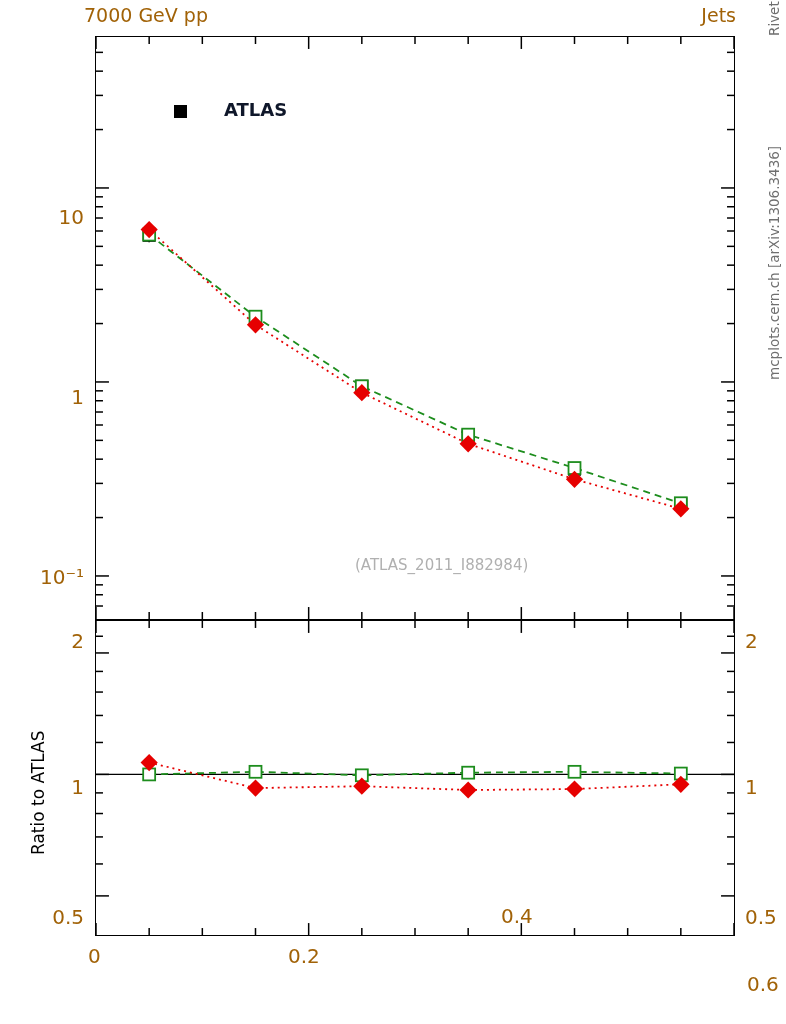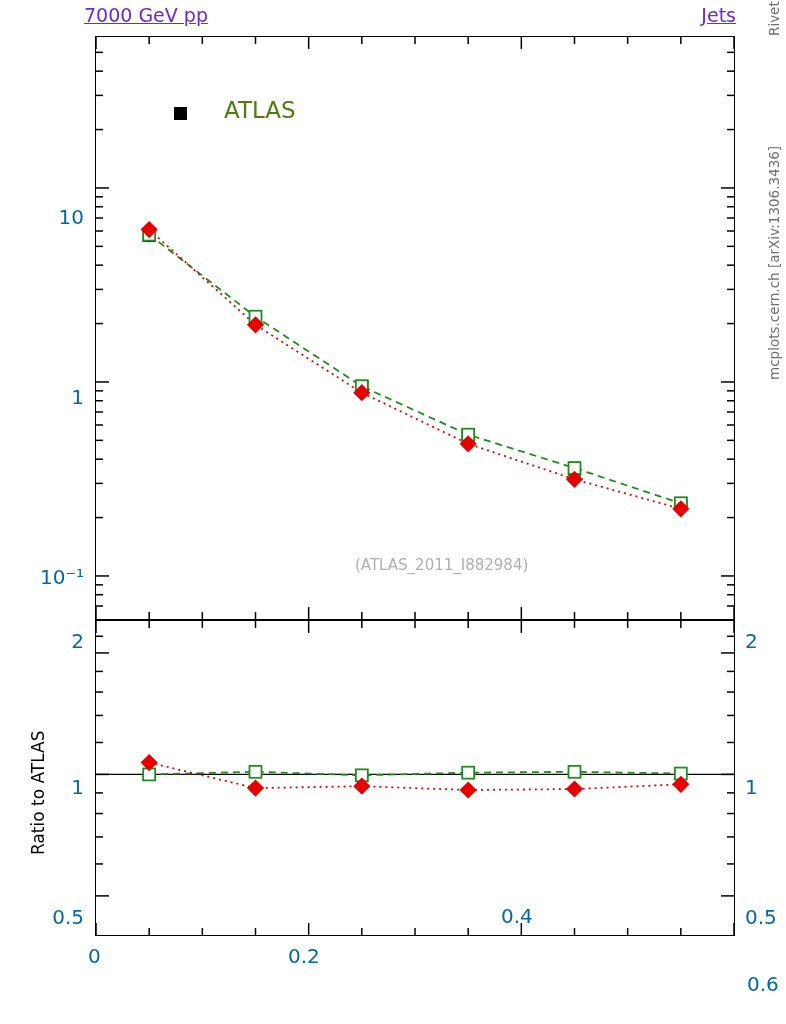--- a/index.html
+++ b/index.html
@@ -16,23 +16,22 @@
   }
   #root {
     position: relative;
     width: 786px;
     height: 1024px;
   }
 
   .hdr {
     position: absolute;
     font-size: 19px;
-    color: #6d28d9;
-    white-space: nowrap;
-    text-decoration: underline;
+    color: #a16207;
+    white-space: nowrap;
   }
   #hdr-left { left: 84px; top: 4px; }
   #hdr-right { right: 50px; top: 4px; }
 
   
   .vlabel {
     position: absolute;
     transform-origin: 0 0;
     transform: rotate(-90deg);
     white-space: nowrap;
@@ -72,35 +71,36 @@
     left: 0; top: 0;
     width: 100%;
     height: 100%;
     overflow: visible;
   }
 
   
   .ticklbl {
     position: absolute;
     font-size: 20px;
-    color: #0369a1;
+    color: #a16207;
     white-space: nowrap;
   }
   .ticklbl.y {
     text-align: right;
   }
 
   
   #legend {
     position: absolute;
     left: 150px;
     top: 95px;
-    font-size: 23px;
+    font-size: 18px;
     line-height: 30px;
-    color: #4d7c0f;
+    color: #0f172a;
+    font-weight: bold;
   }
   #legend .row {
     display: flex;
     align-items: center;
     height: 30px;
     white-space: nowrap;
   }
   #legend .marker {
     width: 64px;
     height: 20px;

